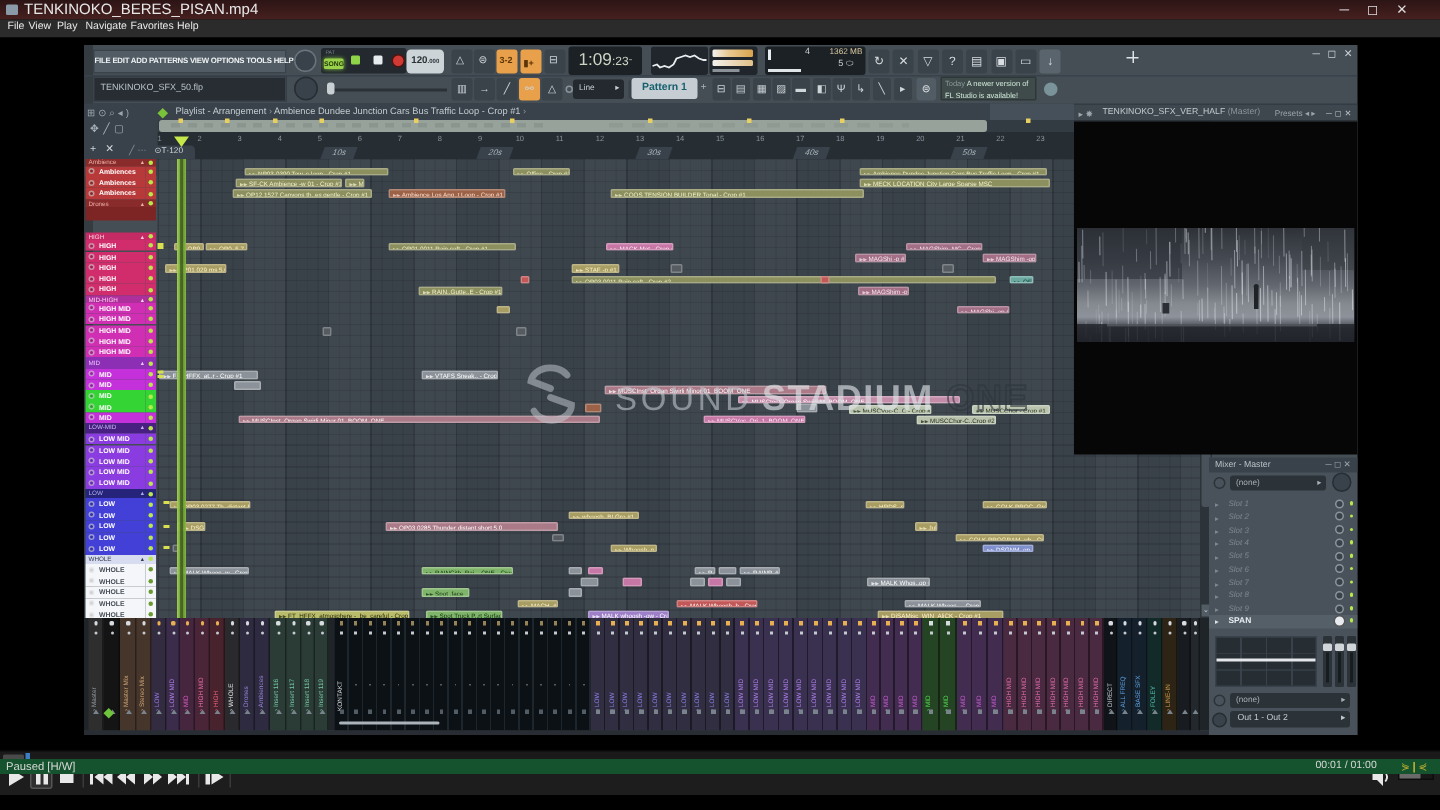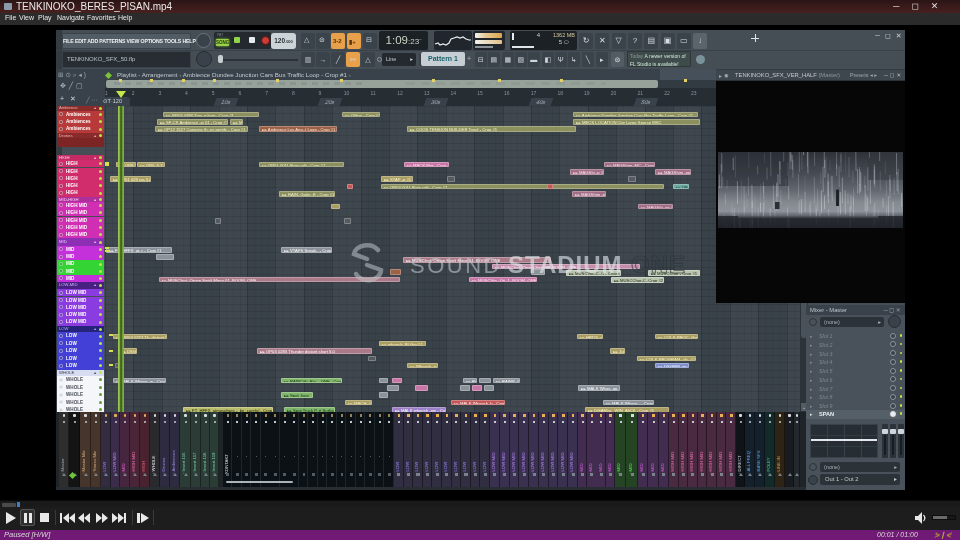--- a/index.html
+++ b/index.html
@@ -884,16 +884,16 @@
 <div class="a" style="left:141px;top:6px;width:0;height:0;border-left:8px solid #e8e8e8;border-top:5px solid transparent;border-bottom:5px solid transparent;"></div>
 <div class="a" style="left:153px;top:3px;width:1px;height:15px;background:#3a3a3a;"></div>
 <svg class="a" style="left:914px;top:4px;" width="14" height="14">
       <polygon points="1,5 4,5 8,1 8,13 4,9 1,9" fill="#e8e8e8"></polygon>
       <path d="M 9.5 4 A 4.5 4.5 0 0 1 9.5 10" stroke="#e8e8e8" stroke-width="1.2" fill="none"></path>
       <path d="M 10.5 6 A 2 2 0 0 1 10.5 8" stroke="#e8e8e8" stroke-width="1" fill="none"></path>
     </svg>
 <div class="a" style="left:932px;top:8px;width:24px;height:5px;background:#181818;border:1px solid #0c0c0c;"></div>
 <div class="a" style="left:933px;top:9px;width:14px;height:3px;background:#6a6a6a;"></div>
 </div>
-<div class="a" style="left:0;top:530px;width:960px;height:10px;background:#701a75;font-style:italic;">
+<div class="a" style="left:0;top:506px;width:960px;height:10px;background:#14532d;">
 <div class="a" style="left:4px;top:0px;font-size:7.5px;color:#d8d8d8;">Paused [H/W]</div>
 <div class="a" style="left:877px;top:0.5px;font-size:7px;color:#d8d8d8;">00:01 / 01:00</div>
 <div class="a" style="left:934px;top:1px;font-size:7px;color:#b0a830;">⋟❙⋞</div>
 </div>
 </body></html>

